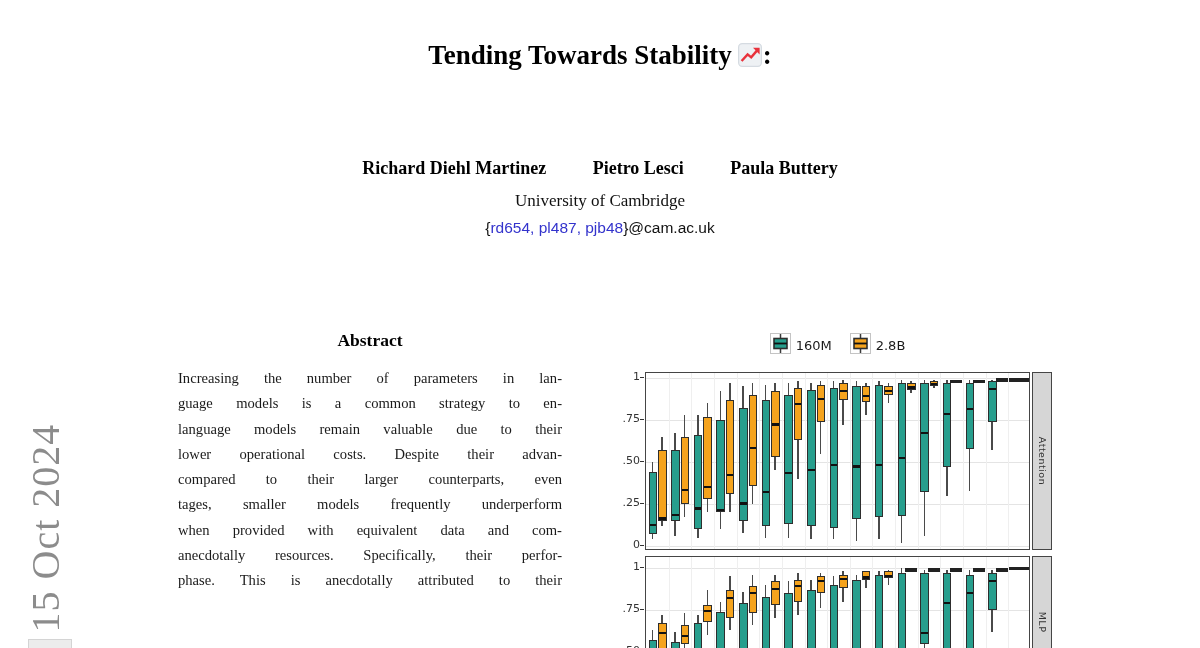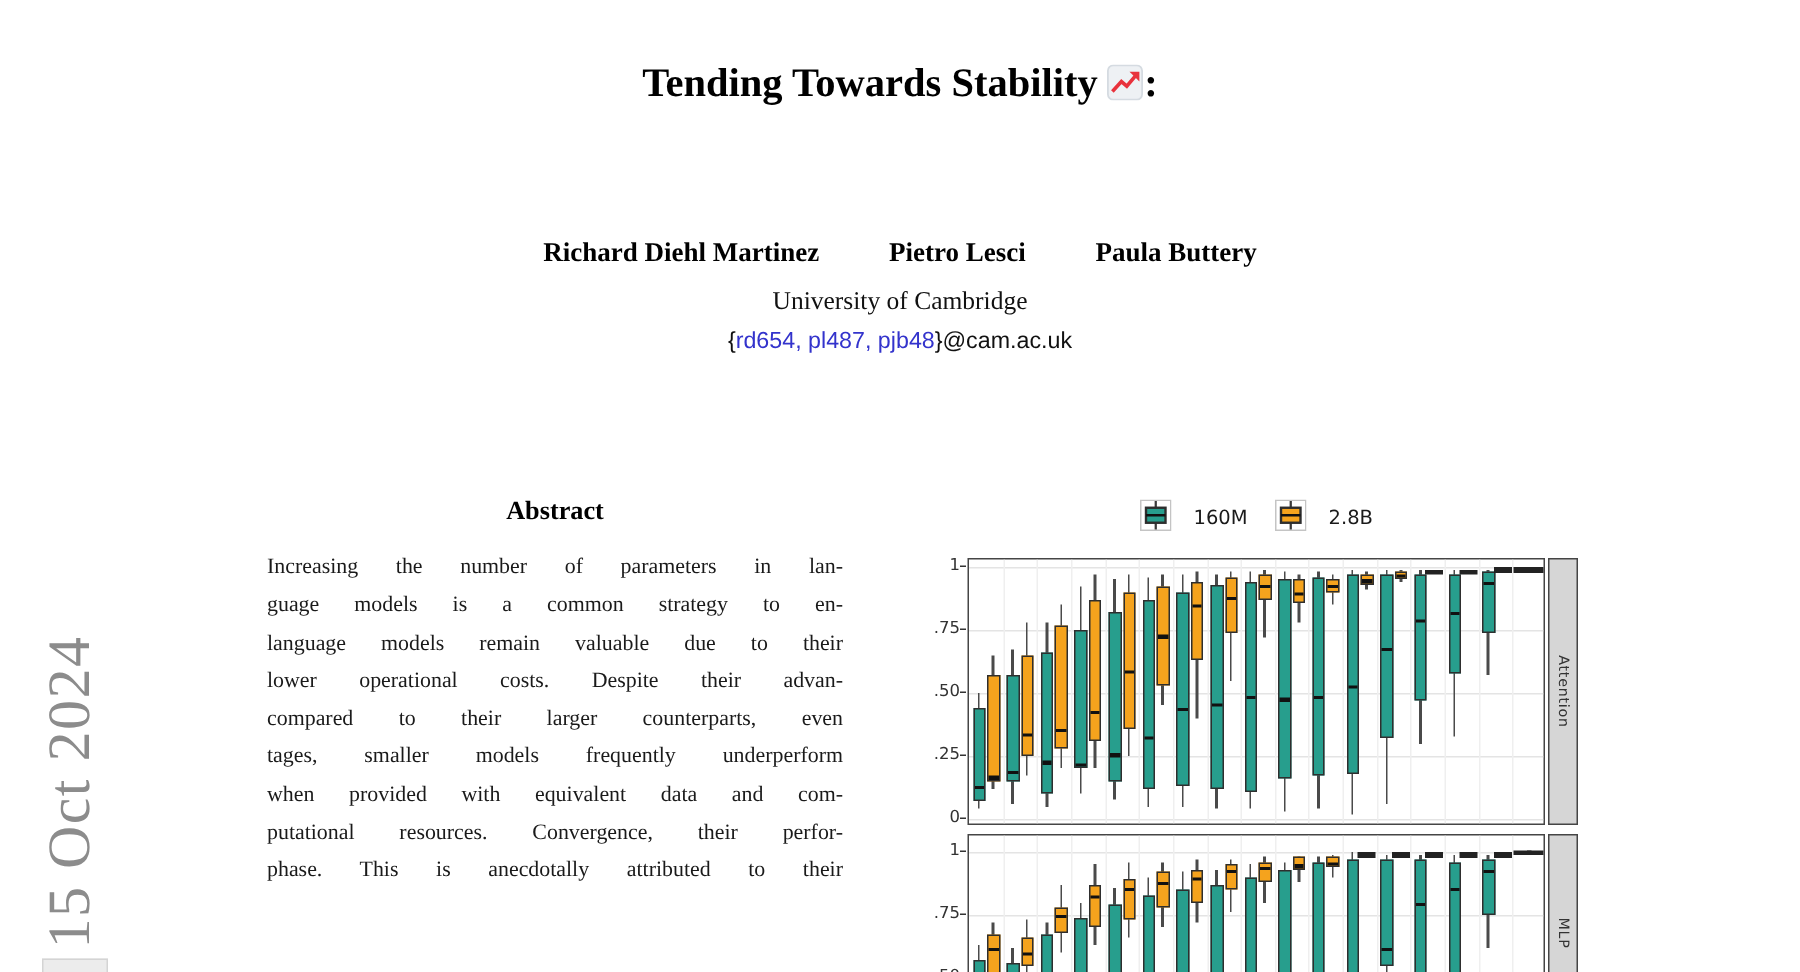--- a/index.html
+++ b/index.html
@@ -27,21 +27,21 @@
   
   .abstract-col { left:178px; top:330px; width:384px; }
   .abstract-head { text-align:center; font-size:17.5px; font-weight:bold; margin-bottom:15px; color:#000; }
   .abstract-line { font-size:14.6px; line-height:25.3px; color:#1a1a1a;
                    text-align:justify; text-align-last:justify; white-space:nowrap; }
 
   
   .figure { left:618px; top:330px; width:445px; height:330px; font-family:"DejaVu Sans", sans-serif; }
   .legend-row { position:absolute; left:27px; top:3px; width:385px; height:24px;
                 display:flex; justify-content:center; align-items:center; gap:18px; }
-  .legend-item { display:flex; align-items:center; gap:15px; }
+  .legend-item { display:flex; align-items:center; gap:5px; }
   .legend-label { font-size:13px; color:#1a1a1a; }
   .panel { position:absolute; border:1.3px solid #454545; background:#ffffff; overflow:hidden; }
   .strip { position:absolute; background:#d6d6d6; border:1.3px solid #454545; overflow:hidden; }
   .strip-text { position:absolute; left:50%; top:50%; transform:translate(-50%,-50%);
                 writing-mode:vertical-rl; font-size:9.5px; letter-spacing:0.5px; color:#333; }
   .gridline-h { position:absolute; left:0; width:100%; height:1px; background:#e4e4e4; }
   .gridline-v { position:absolute; top:0; height:100%; width:1px; background:#efefef; }
   .whisker { position:absolute; width:1.5px; background:#4a4a4a; }
   .bp-box { position:absolute; border:1.5px solid #2e2e2e; }
   .bp-median { position:absolute; left:0; width:100%; height:2.2px; background:#111; }
@@ -76,21 +76,21 @@
 <div class="abs abstract-col">
   <div class="abstract-head">Abstract</div>
   <div id="abstract-lines">
       <div class="abstract-line">Increasing the number of parameters in lan-</div>
       <div class="abstract-line">guage models is a common strategy to en-</div>
       <div class="abstract-line">language models remain valuable due to their</div>
       <div class="abstract-line">lower operational costs.  Despite their advan-</div>
       <div class="abstract-line">compared to their larger counterparts, even</div>
       <div class="abstract-line">tages, smaller models frequently underperform</div>
       <div class="abstract-line">when provided with equivalent data and com-</div>
-      <div class="abstract-line">putational resources. Convergence, their perfor-</div>
+      <div class="abstract-line">anecdotally resources. Specifically, their perfor-</div>
       <div class="abstract-line">phase.  This is anecdotally attributed to their</div>
     </div>
 </div>
 
 <div class="abs figure" id="figure">
   <div class="legend-row" id="legend-row">
       <div class="legend-item">
         <span><svg width="21" height="21" viewBox="0 0 21 21">
             <rect x="0.5" y="0.5" width="20" height="20" fill="#ffffff" stroke="#c4c4c4"></rect>
             <line x1="10.5" y1="1" x2="10.5" y2="20" stroke="#3a3a3a" stroke-width="1.5"></line>

